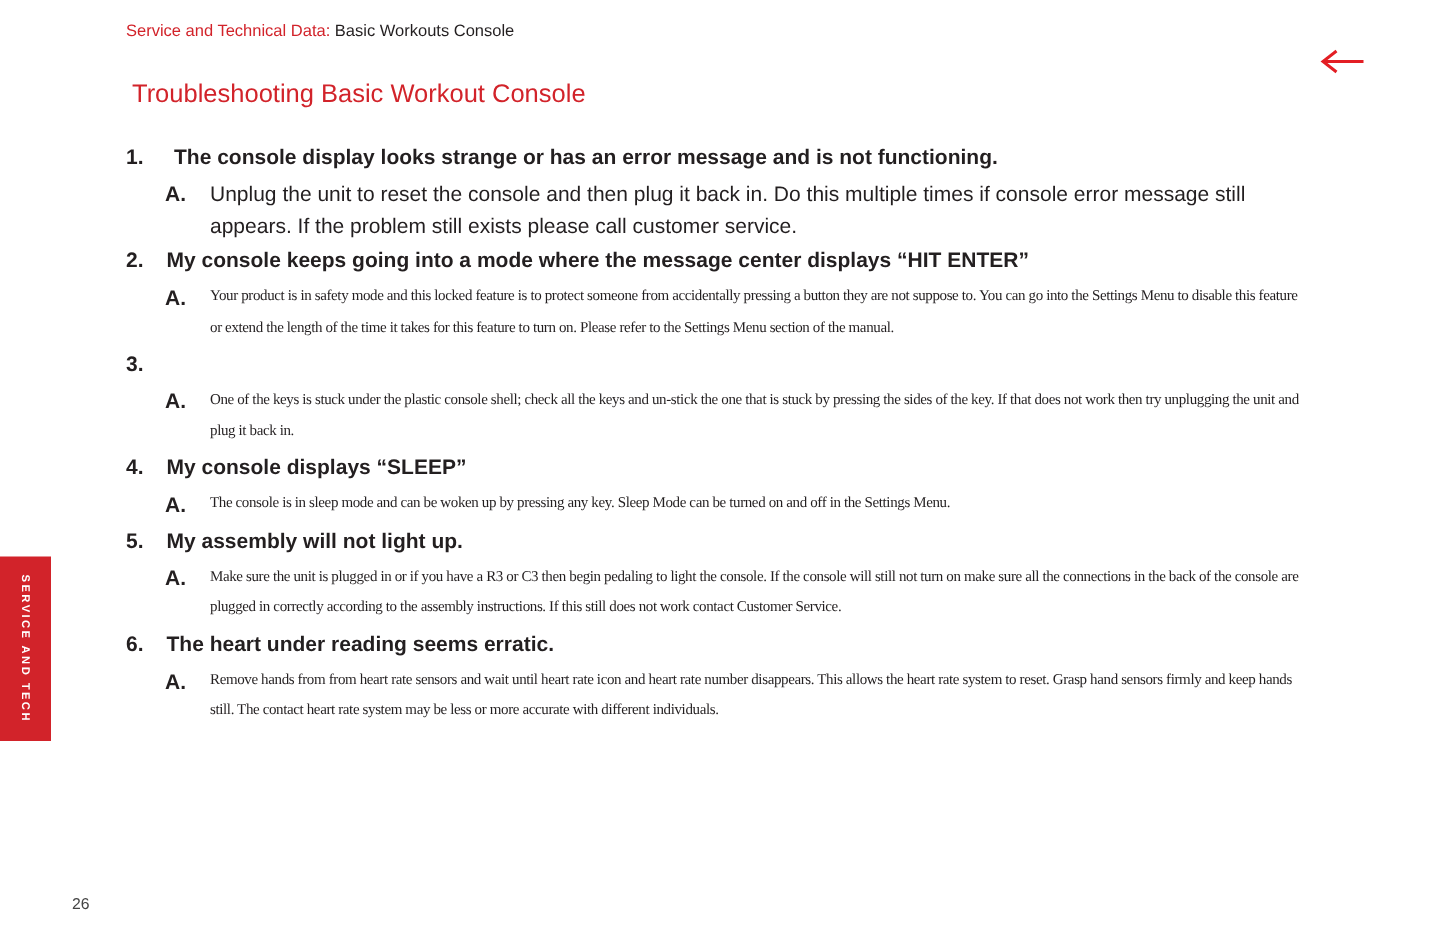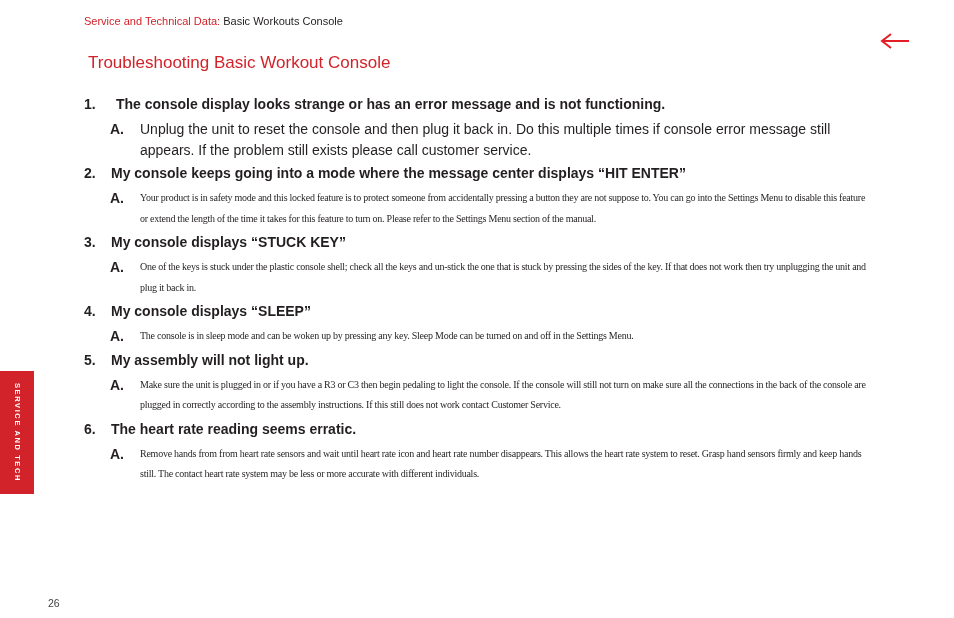--- a/index.html
+++ b/index.html
@@ -63,21 +63,20 @@
       <span>My console keeps going into a mode where the message center displays “HIT ENTER”</span>
     </div>
     <div class="a condensed">
       <span class="letter">A.</span>
       <span class="text">Your product is in safety mode and this locked feature is to protect someone from accidentally pressing a button they are not suppose to. You can go into the Settings Menu to disable this feature or extend the length of the time it takes for this feature to turn on. Please refer to the Settings Menu section of the manual.</span>
     </div>
   </div>
   <div class="item">
     <div class="q">
       <span class="num">3.</span>
-      <span>My console displays “STUCK KEY”</span>
     </div>
     <div class="a condensed">
       <span class="letter">A.</span>
       <span class="text">One of the keys is stuck under the plastic console shell; check all the keys and un-stick the one that is stuck by pressing the sides of the key. If that does not work then try unplugging the unit and plug it back in.</span>
     </div>
   </div>
   <div class="item">
     <div class="q">
       <span class="num">4.</span>
       <span>My console displays “SLEEP”</span>
@@ -93,21 +92,21 @@
       <span>My assembly will not light up.</span>
     </div>
     <div class="a condensed">
       <span class="letter">A.</span>
       <span class="text">Make sure the unit is plugged in or if you have a R3 or C3 then begin pedaling to light the console. If the console will still not turn on make sure all the connections in the back of the console are plugged in correctly according to the assembly instructions. If this still does not work contact Customer Service.</span>
     </div>
   </div>
   <div class="item">
     <div class="q">
       <span class="num">6.</span>
-      <span>The heart rate reading seems erratic.</span>
+      <span>The heart under reading seems erratic.</span>
     </div>
     <div class="a condensed">
       <span class="letter">A.</span>
       <span class="text">Remove hands from from heart rate sensors and wait until heart rate icon and heart rate number disappears. This allows the heart rate system to reset. Grasp hand sensors firmly and keep hands still. The contact heart rate system may be less or more accurate with different individuals.</span>
     </div>
   </div>
 </div>
 
 <div class="side-tab">
   <span>SERVICE AND TECH</span>

